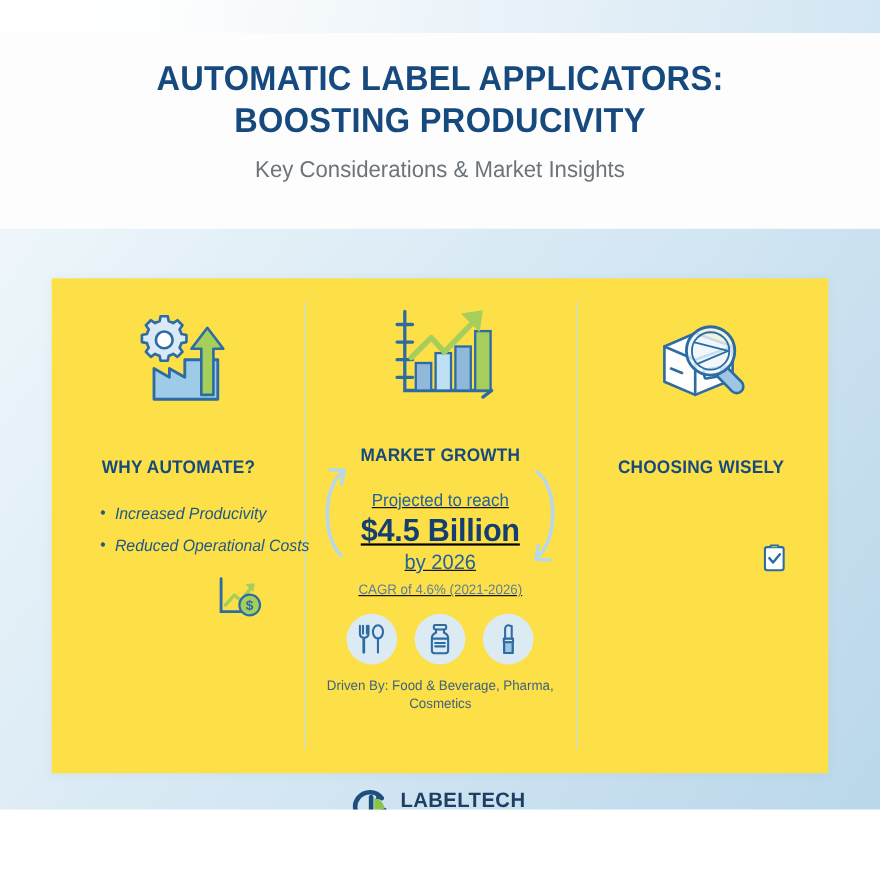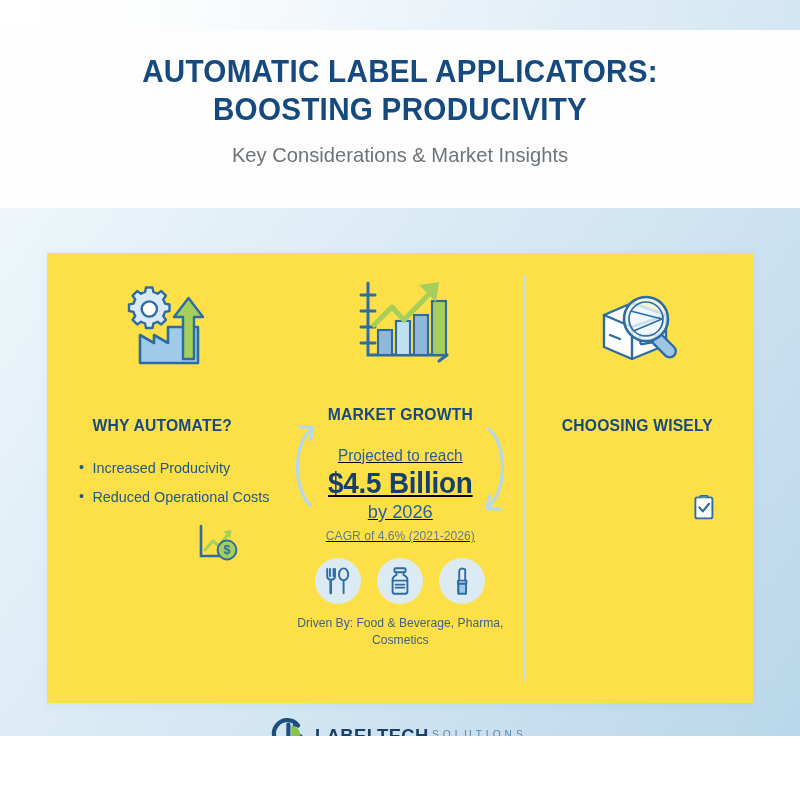--- a/index.html
+++ b/index.html
@@ -121,22 +121,23 @@
     text-align: center;
     color: #164a7e;
     font-weight: bold;
     font-size: 16.5px;
     letter-spacing: 0.2px;
     transform: scaleX(0.95);
   }
 
   .bullets {
     position: absolute;
-    left: 4px; width: 100%;
+    left: 16px; width: 100%;
     box-sizing: border-box;
+    font-style: italic;
   }
   .bullets ul {
     margin: 0;
     padding: 0;
     list-style: none;
   }
   .bullets li {
     color: #205887;
     font-size: 15px;
     line-height: 29px;
@@ -252,21 +253,21 @@
   .footer-logo {
     position: absolute;
     left: 0; top: 716px;
     width: 800px;
     display: flex;
     justify-content: center;
     align-items: center;
     gap: 7px;
   }
   .logo-mark { width: 38px; height: 38px; flex: 0 0 auto; }
-  .logo-words { display: flex; flex-direction: row; line-height: 1; }
+  .logo-words { display: flex; flex-direction: column; line-height: 1; }
   .logo-name {
     color: #1c3f63;
     font-weight: bold;
     font-size: 19px;
     letter-spacing: 0.4px;
     transform: scaleX(0.97);
     transform-origin: left center;
   }
   .logo-tag {
     margin-top: 3px;

